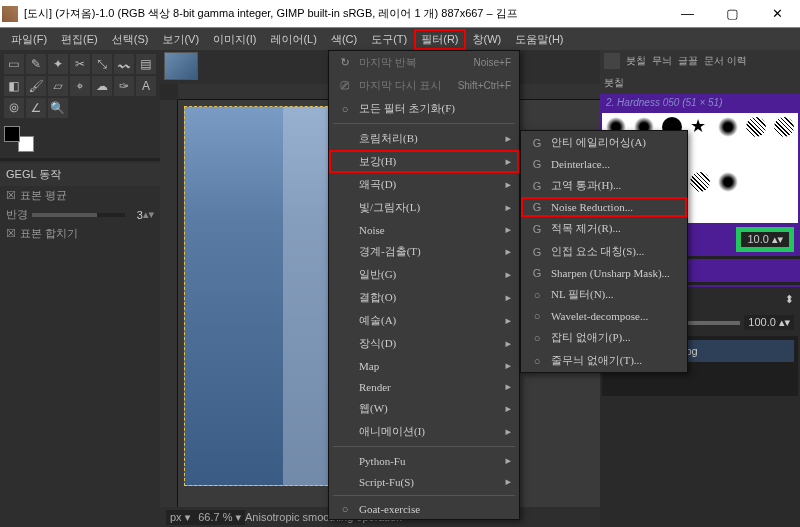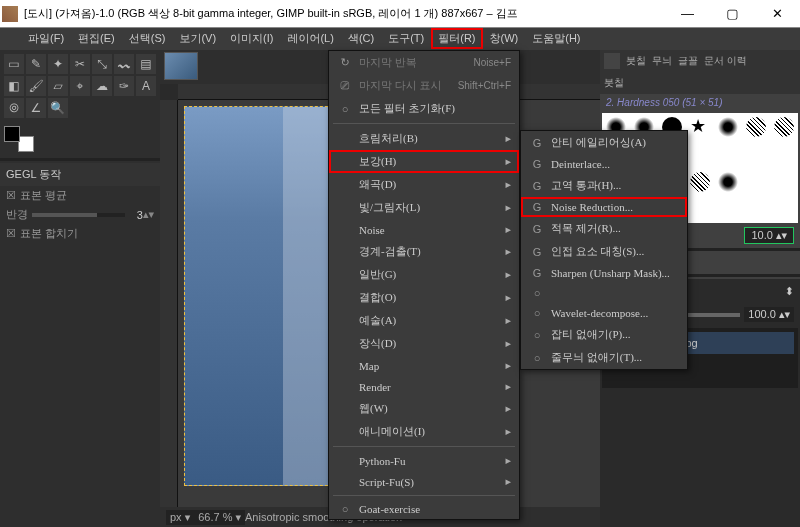--- a/index.html
+++ b/index.html
@@ -2,21 +2,21 @@
 <html><head>
 <meta charset="utf-8">
 <style>
 * { margin: 0; padding: 0; box-sizing: border-box; font-family: "Segoe UI", sans-serif; font-size: 11px; }
 body { background: #1e1e1e; width: 800px; height: 527px; overflow: hidden; position: relative; color: #ccc; }
 .titlebar { height: 28px; background: #fff; display: flex; align-items: center; padding-left: 2px; border-bottom: 1px solid #888; }
 .titlebar .icon { width: 16px; height: 16px; background: linear-gradient(45deg,#8b5a3c,#a67c52); margin-right: 6px; }
 .titlebar .title { color: #000; flex: 1; white-space: nowrap; overflow: hidden; }
 .wincontrols { display: flex; height: 100%; }
 .wincontrols div { width: 45px; display: flex; align-items: center; justify-content: center; color: #000; font-size: 13px; }
-.menubar { height: 22px; background: #3b3b3b; display: flex; align-items: flex-start; padding-left: 21px; }
+.menubar { height: 22px; background: #3b3b3b; display: flex; align-items: center; padding-left: 4px; }
 .menubar .mi { padding: 3px 7px; color: #ccc; cursor: default; }
 .menubar .mi.hl { border: 2px solid #e00; padding: 1px 5px; }
 .content { display: flex; height: calc(100% - 50px); }
 .leftpanel { width: 160px; background: #2e2e2e; display: flex; flex-direction: column; }
 .toolbox { padding: 4px; display: flex; flex-wrap: wrap; gap: 2px; }
 .tool { width: 20px; height: 20px; background: #3a3a3a; display: flex; align-items: center; justify-content: center; color: #bbb; font-size: 12px; }
 .fgbg { width: 30px; height: 26px; position: relative; margin: 4px; }
 .fgbg .fg { width: 16px; height: 16px; background: #000; border: 1px solid #888; position: absolute; top: 0; left: 0; }
 .fgbg .bg { width: 16px; height: 16px; background: #fff; border: 1px solid #888; position: absolute; bottom: 0; right: 0; }
 .divider { height: 3px; background: #222; margin: 2px 0; }
@@ -30,21 +30,21 @@
 .tabstrip { height: 34px; background: #2e2e2e; padding: 2px 4px; display: flex; }
 .tabthumb { width: 34px; height: 28px; background: linear-gradient(135deg,#6b8caf,#3a5b7d); border: 1px solid #555; }
 .ruler-h { position: absolute; top: 34px; left: 18px; right: 0; height: 16px; background: #333; border-bottom: 1px solid #111; }
 .ruler-v { position: absolute; top: 50px; left: 0; width: 18px; bottom: 20px; background: #333; border-right: 1px solid #111; }
 .canvas { position: absolute; top: 50px; left: 18px; right: 0; bottom: 20px; background: #3a3a3a; }
 .imgstub { position: absolute; top: 6px; left: 6px; width: 330px; height: 380px; background: linear-gradient(180deg,#7a9bc4 0%,#5a7ba4 30%,#3a5b84 100%); border: 1px dashed #f0c040; }
 .imgstub::before { content:""; position:absolute; left:30%; top:0; width:25%; height:100%; background: rgba(200,210,225,0.4); }
 .imgstub::after { content:""; position:absolute; left:58%; top:5%; width:12%; height:90%; background: rgba(255,255,255,0.25); }
 .statusbar { position: absolute; bottom:0; left:0; right:0; height:20px; background:#2e2e2e; display:flex; align-items:center; padding:0 6px; color:#aaa; }
 .statusbar .sel { background:#222; padding:1px 4px; }
-.rightpanel { width: 200px; background: #404040; display: flex; flex-direction: column; }
+.rightpanel { width: 200px; background: #4c1d95; display: flex; flex-direction: column; }
 .rtab { height: 22px; background: #333; display:flex; align-items:center; padding-left:4px; gap:6px; }
 .rtab .ic { width:16px; height:16px; background:#444; }
 .rtab .lbl { font-size:10px; color:#aaa; }
 .brushline { padding:3px 6px; color:#88c; font-style: italic; font-size:10px; }
 .brushgrid { background:#fff; margin:2px; height:110px; display:flex; flex-wrap:wrap; padding:4px; gap:8px; overflow:hidden; }
 .brush { width:20px; height:20px; background:radial-gradient(circle,#000 30%,rgba(0,0,0,0) 70%); }
 .brush.hard { background:#000; border-radius:50%; }
 .brush.star { background:none; color:#000; font-size:18px; line-height:18px; }
 .brush.sketch { background:repeating-linear-gradient(45deg,#000 0 1px,transparent 1px 3px); border-radius:50%; }
 .layer-dock { flex:1; background:#2a2a2a; }
@@ -60,21 +60,21 @@
 .dd2 { top:130px; left:520px; width:168px; }
 .dropdown .row { display:flex; align-items:center; padding:4px 8px; color:#ccc; position:relative; }
 .dropdown .row.disabled { color:#777; }
 .dropdown .row .ic { width:16px; text-align:center; margin-right:6px; color:#999; }
 .dropdown .row .txt { flex:1;font-family:Liberation Serif, serif; }
 .dropdown .row .sc { color:#888; font-size:10px; }
 .dropdown .row .arrow { color:#aaa; }
 .dropdown .sep { height:1px; background:#555; margin:3px 4px; }
 .dropdown .row.hl { border:2px solid #e00; padding:2px 6px; }
 .num-readout { display:flex; justify-content:flex-end; padding:2px 6px; }
-.num-readout .box { background:#222; border:1px solid #22c55e; padding:1px 6px; color:#ccc; }
+.num-readout .box { background:#222; border:5px solid #22c55e; padding:1px 6px; color:#ccc; }
 .path-row { display:flex; align-items:center; padding:2px 6px; gap:4px; color:#aaa; }
 </style>
 </head>
 <body>
 
 <div class="titlebar">
   <div class="icon"></div>
   <div class="title">[도시] (가져옴)-1.0 (RGB 색상 8-bit gamma integer, GIMP built-in sRGB, 레이어 1 개) 887x667 – 김프</div>
   <div class="wincontrols">
     <div>—</div>
@@ -341,20 +341,21 @@
   <div class="row">
       <span class="ic">G</span>
       <span class="txt">인접 요소 대칭(S)...</span>
     </div>
   <div class="row">
       <span class="ic">G</span>
       <span class="txt">Sharpen (Unsharp Mask)...</span>
     </div>
   <div class="row">
       <span class="ic">○</span>
+      <span class="txt">NL 필터(N)...</span>
     </div>
   <div class="row">
       <span class="ic">○</span>
       <span class="txt">Wavelet-decompose...</span>
     </div>
   <div class="row">
       <span class="ic">○</span>
       <span class="txt">잡티 없애기(P)...</span>
     </div>
   <div class="row">

